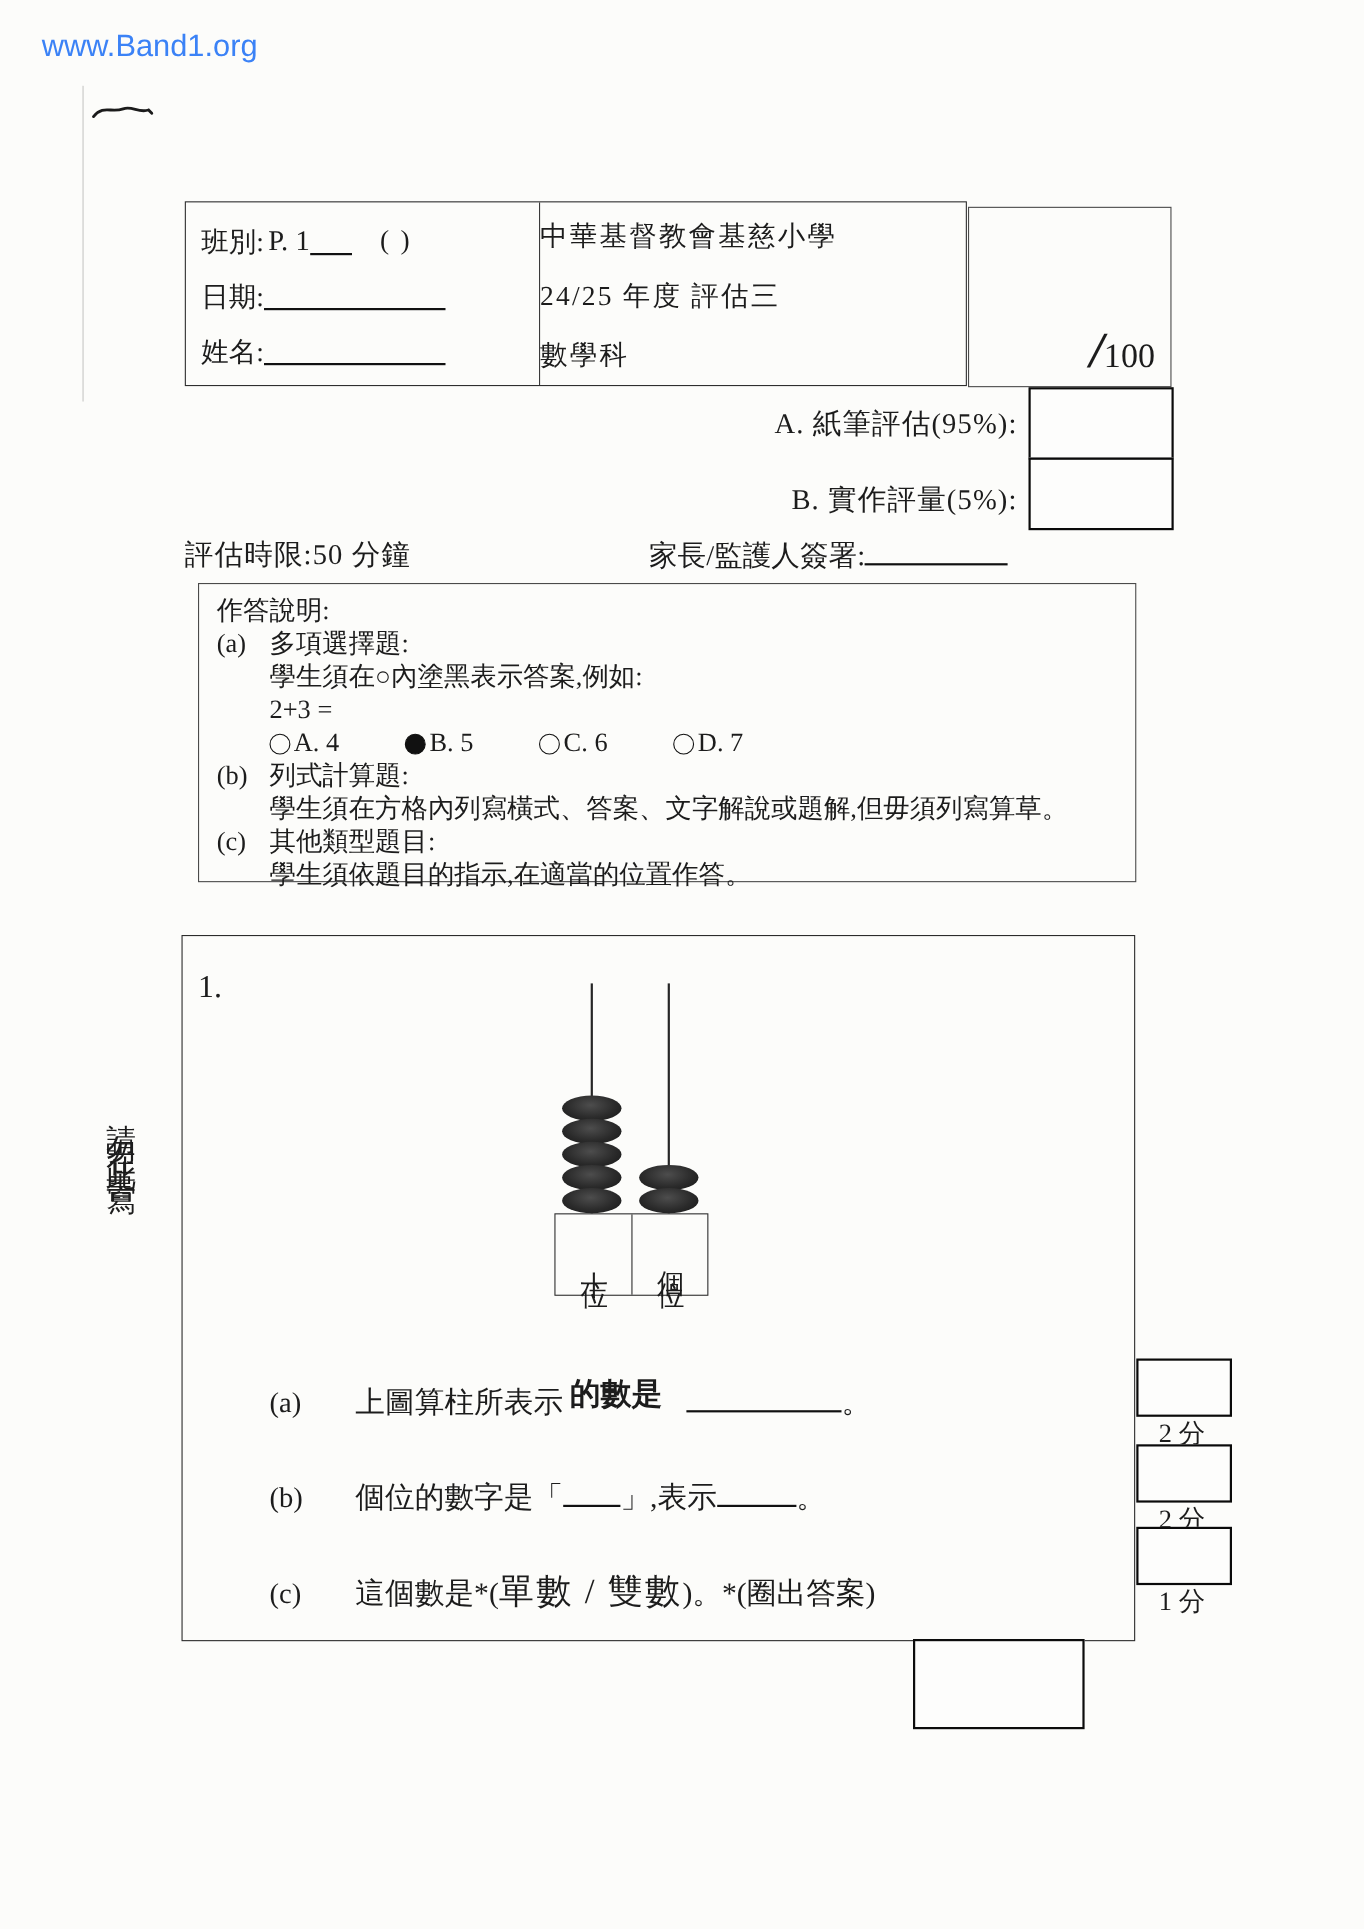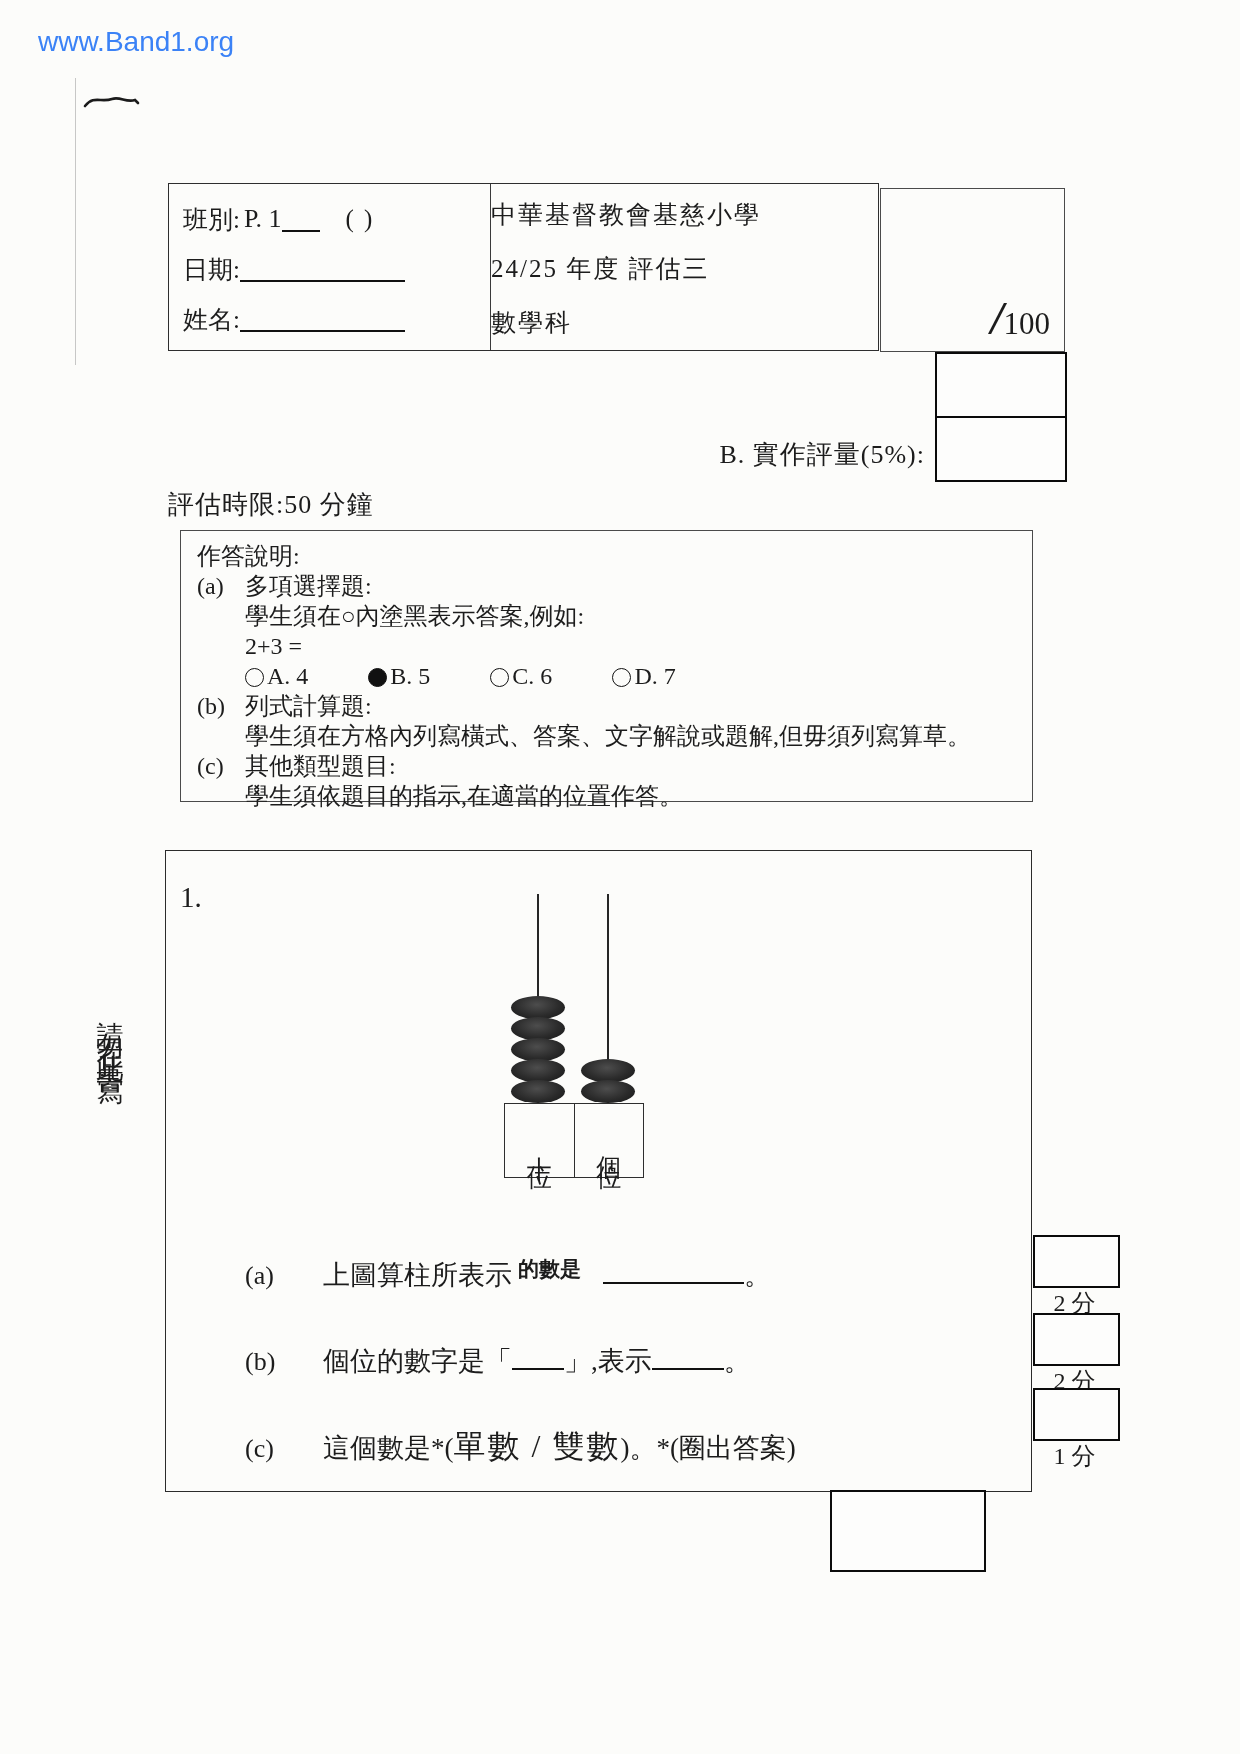--- a/index.html
+++ b/index.html
@@ -61,21 +61,21 @@
   .pv-cell{flex:1;display:flex;align-items:center;justify-content:center;}
   .pv-cell:first-child{border-right:1.4px solid #2e2e2e;}
   .vtext{writing-mode:vertical-rl;font-size:25px;letter-spacing:9px;padding-top:9px;}
   
   .part{position:absolute;left:79px;font-size:27px;white-space:nowrap;}
   .part-a{top:405px;} .part-b{top:491px;} .part-c{top:574px;}
   .ptag{display:inline-block;width:78px;font-size:26px;}
   .blank{display:inline-block;border-bottom:2.4px solid #111;height:0.95em;}
   .blank-a{width:141px;margin-left:22px;}
   .blank-b1{width:52px;} .blank-b2{width:72px;}
-  .inserted{font-family:"Liberation Sans","DejaVu Sans",sans-serif;font-weight:600;font-size:21px;
+  .inserted{font-family:"Liberation Sans","DejaVu Sans",sans-serif;font-weight:600;font-size:28px;
     position:relative;top:-8px;margin-left:6px;}
   .big-opts{font-size:32px;letter-spacing:2px;}
   
   .pt-box{left:1033px;width:83px;height:49px;border:2.2px solid #0a0a0a;background:#fdfdfc;}
   .pt1{top:1235px;} .pt2{top:1313px;} .pt3{top:1388px;}
   .pt-label{left:1033px;width:83px;text-align:center;font-size:24px;}
   .ptl1{top:1287px;} .ptl2{top:1365px;} .ptl3{top:1440px;}
   .big-box{left:830px;top:1490px;width:152px;height:78px;border:2.6px solid #0c0c0c;background:#fdfdfc;}
   .tick-svg{left:82px;top:90px;}
 </style>
@@ -114,25 +114,29 @@
       <div>數學科</div>
     </div>
   </div>
 
   <div class="abs total-box">
     <div class="total-inner">
       <span class="slash">/</span><span class="denom">100</span>
     </div>
   </div>
 
+  <div class="abs ab-label ab-a">A. 紙筆評估(95%):</div>
   <div class="abs ab-label ab-b">B. 實作評量(5%):</div>
   <div class="abs score-box sb-a"></div>
   <div class="abs score-box sb-b"></div>
 
   <div class="abs time-limit">評估時限:50 分鐘</div>
+  <div class="abs guardian">
+    <span>家長/監護人簽署:</span><span class="u-line w130"></span>
+  </div>
 
   <div class="abs instr-box">
     <div class="irow">作答說明:</div>
     <div class="irow">
       <span class="itag">(a)</span><span>多項選擇題:</span>
     </div>
     <div class="irow indent">學生須在○內塗黑表示答案,例如:</div>
     <div class="irow indent">2+3 =</div>
     <div class="irow indent">
       <span class="mc-opt"><span class="bubble"></span><span>A. 4</span></span>

